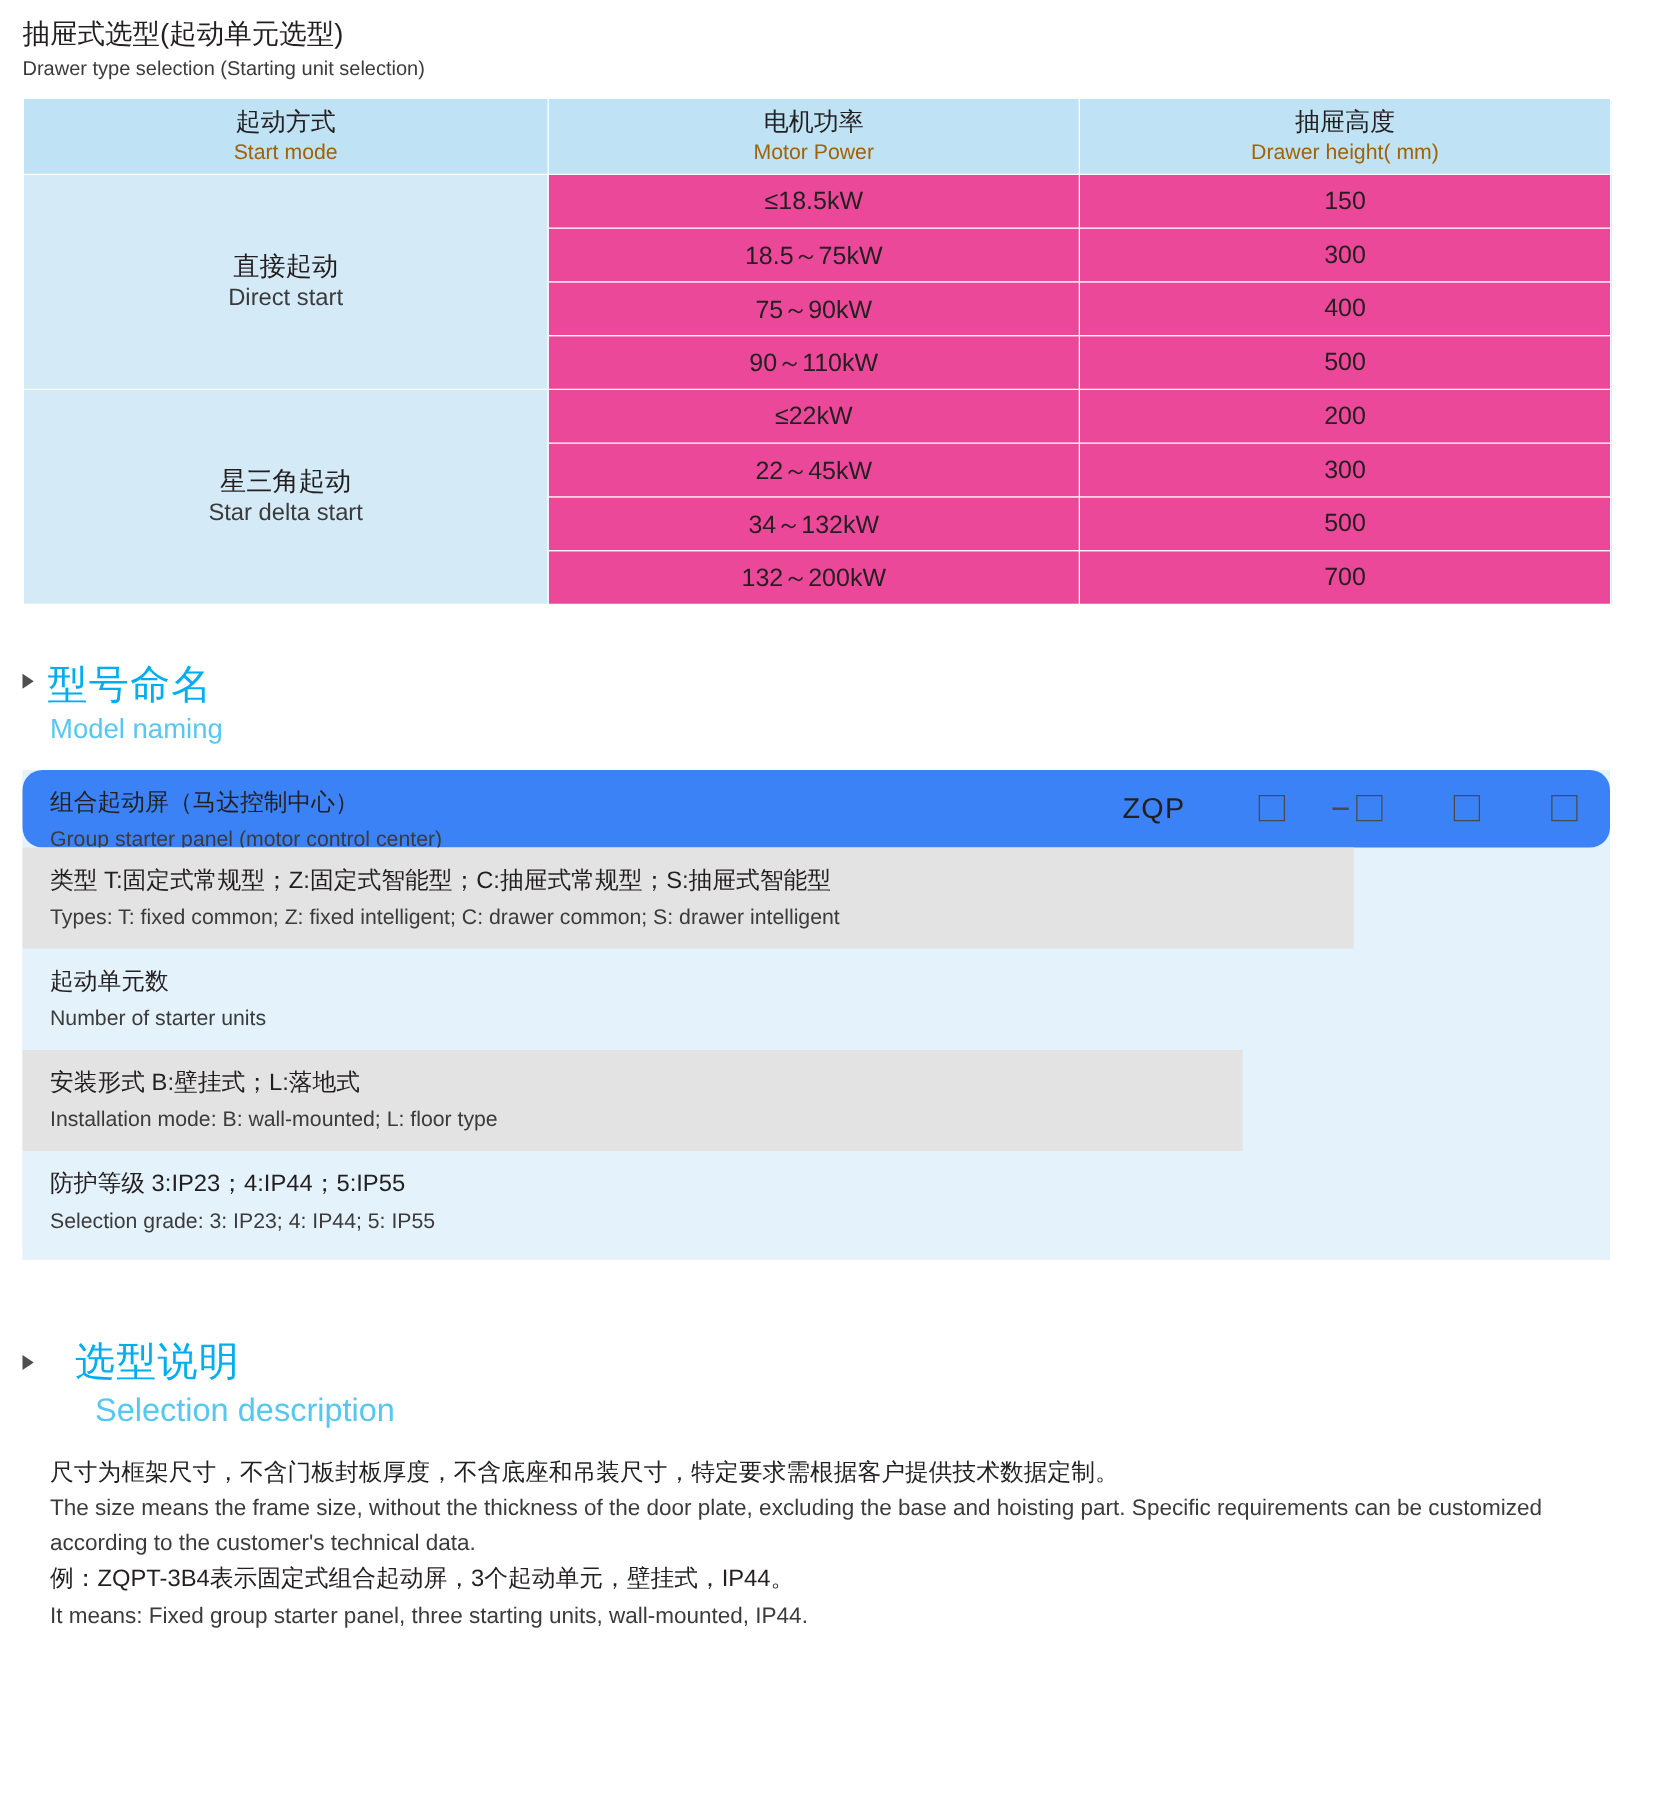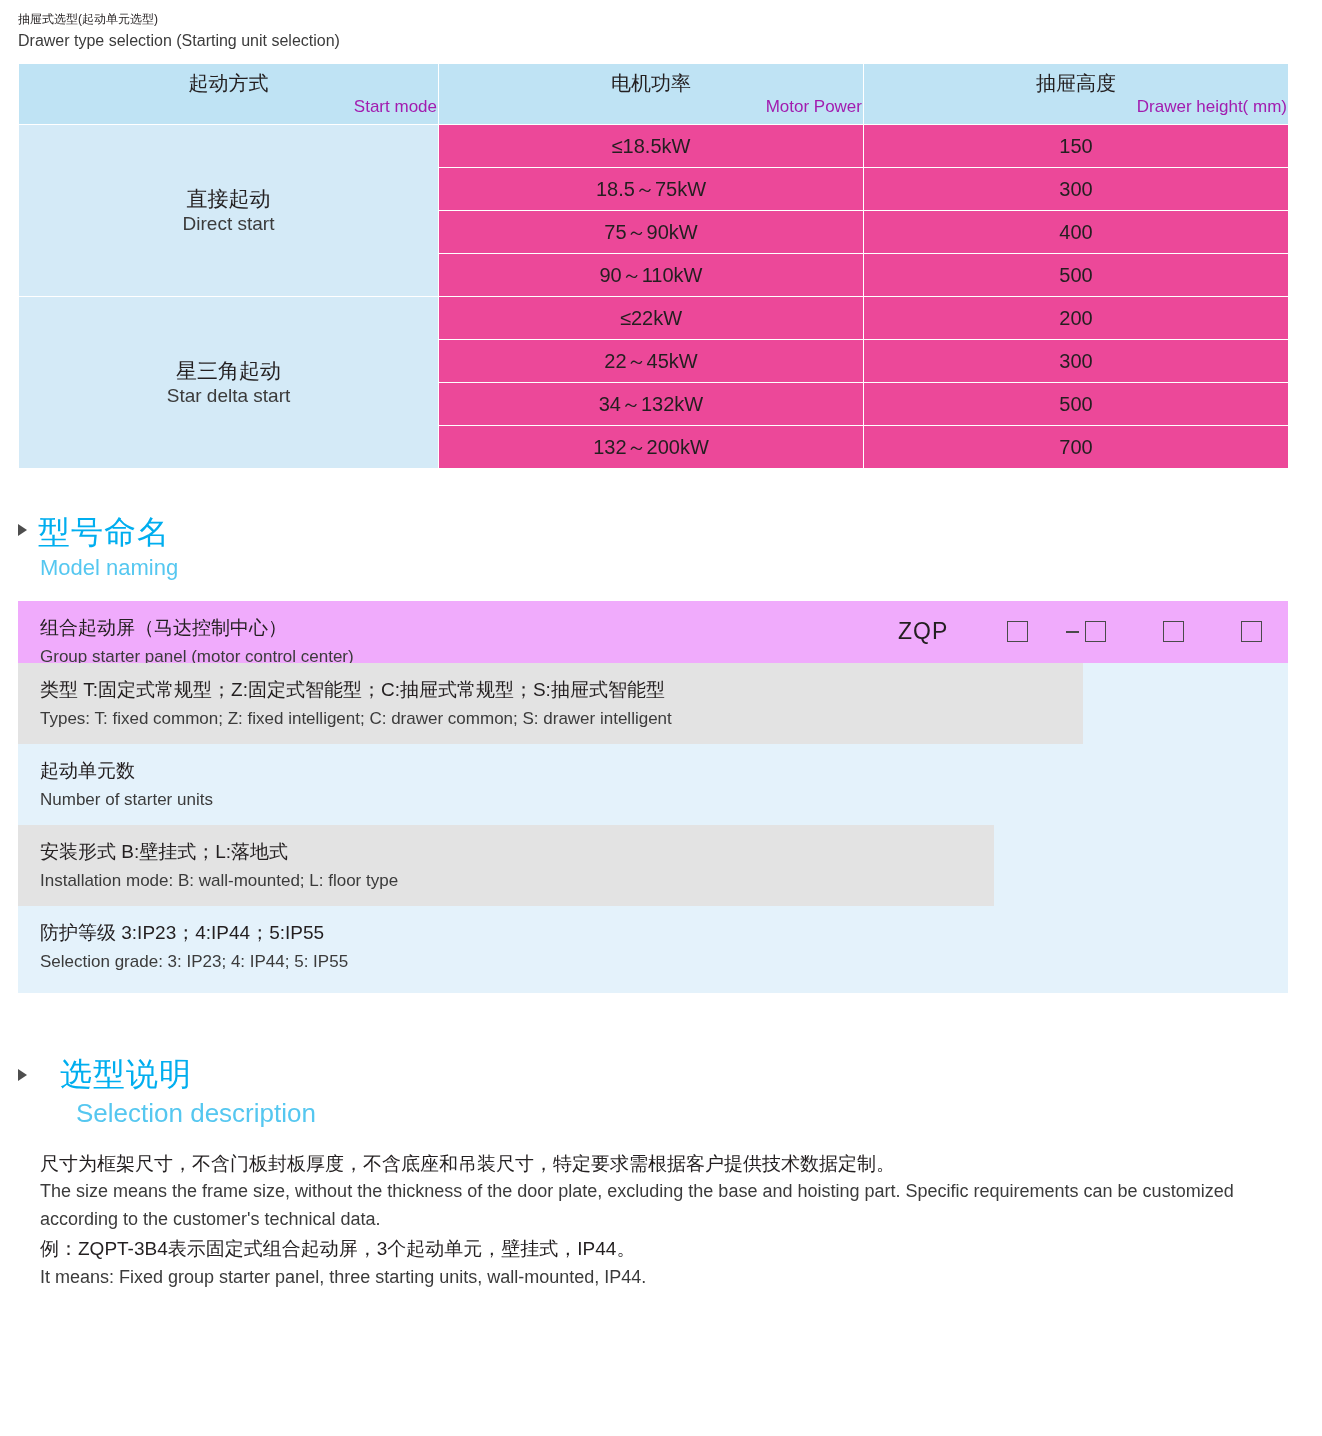--- a/index.html
+++ b/index.html
@@ -20,21 +20,21 @@
     min-height: 1436px;
     padding: 0;
     box-sizing: border-box;
   }
 
   
   .top-caption {
     margin: 10px 0 0 18px;
   }
   .top-caption .cn {
-    font-size: 12px;
+    font-size: 22px;
     color: #231f20;
     line-height: 1.5;
   }
   .top-caption .en {
     font-size: 16px;
     color: #3b3b3b;
     line-height: 1.5;
     margin-top: 1px;
   }
 
@@ -58,22 +58,21 @@
   }
   .spec-table thead th .cn {
     font-size: 20px;
     line-height: 1.25;
     display: block;
   }
   .spec-table thead th .en {
     font-size: 17px;
     line-height: 1.25;
     display: block;
-    color: #a21caf;
-    text-align: right;
+    color: #a16207;
   }
   .spec-table td {
     background: #ec4899;
     height: 40px;
     font-size: 20px;
     color: #231f20;
   }
   .spec-table td.mode {
     background: #d4eaf7;
   }
@@ -139,21 +138,21 @@
     font-size: 19px;
     color: #231f20;
     line-height: 1.55;
   }
   .naming-row .en {
     font-size: 17px;
     color: #3b3b3b;
     line-height: 1.5;
     margin-top: 2px;
   }
-  .naming-row.shade-1 { background: #f0abfc; height: 62px; }
+  .naming-row.shade-1 { background: #3b82f6; height: 62px; border-radius: 16px; }
   .naming-row.shade-2 { background: #e3e3e3; }
   .naming-row.shade-3 { background: #e4f2fb; }
   .naming-row.shade-4 { background: #e3e3e3; }
   .naming-row.shade-5 { background: #e4f2fb; }
 
   .naming-row.shade-2 { width: 1065px; }
   .naming-row.shade-3 { width: 1140px; }
   .naming-row.shade-4 { width: 976px; }
   .naming-row.shade-5 { width: 1270px; }
 

